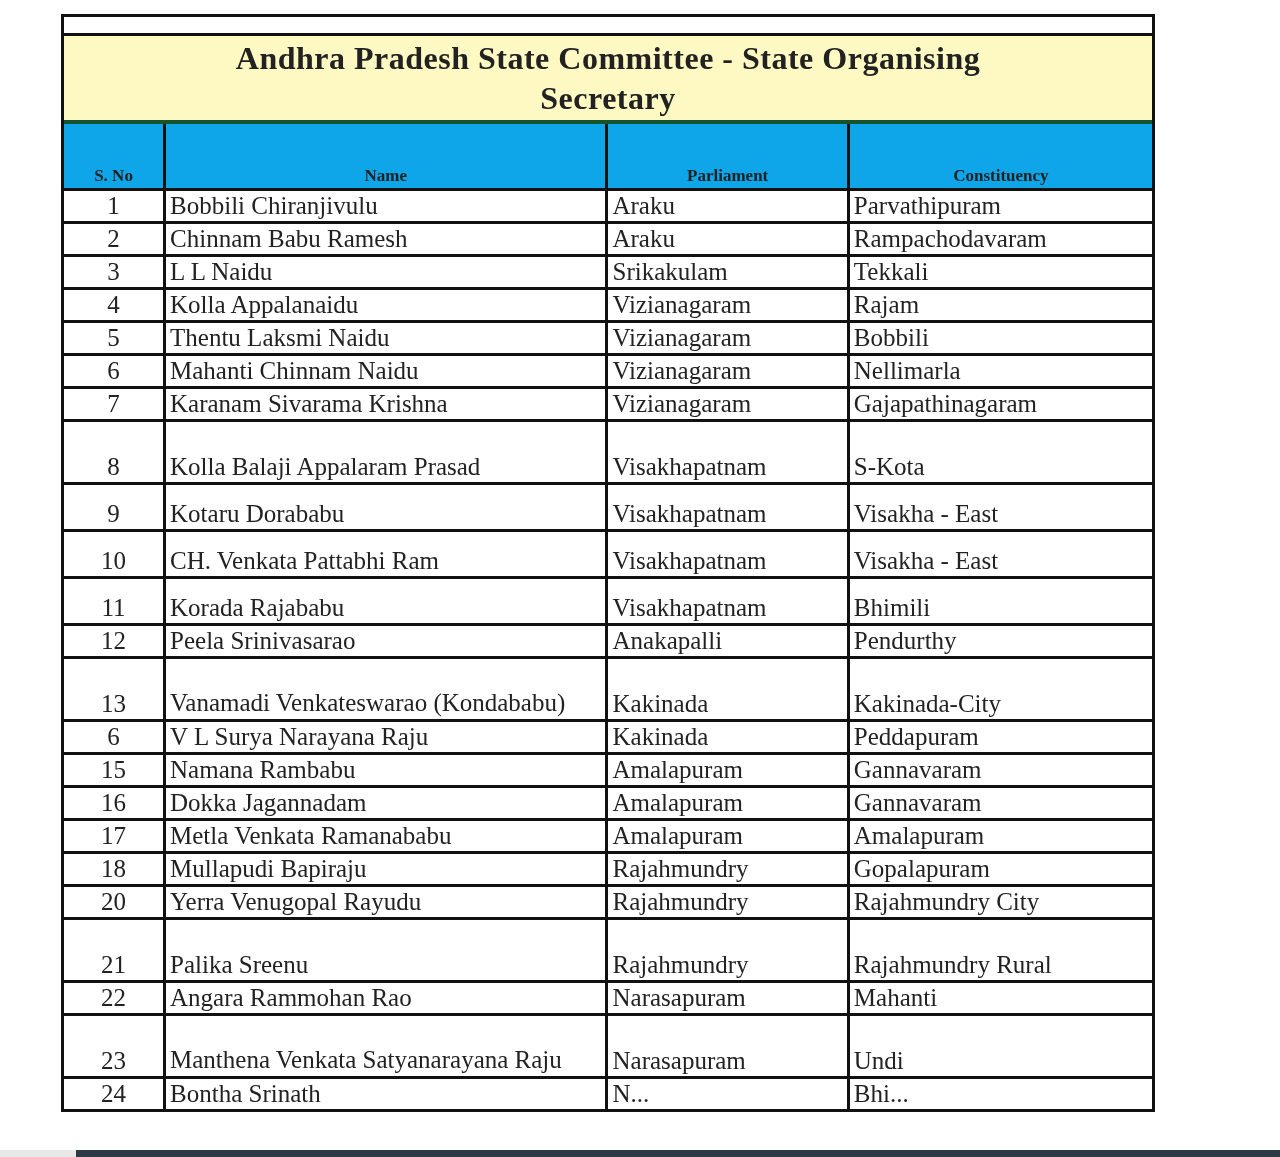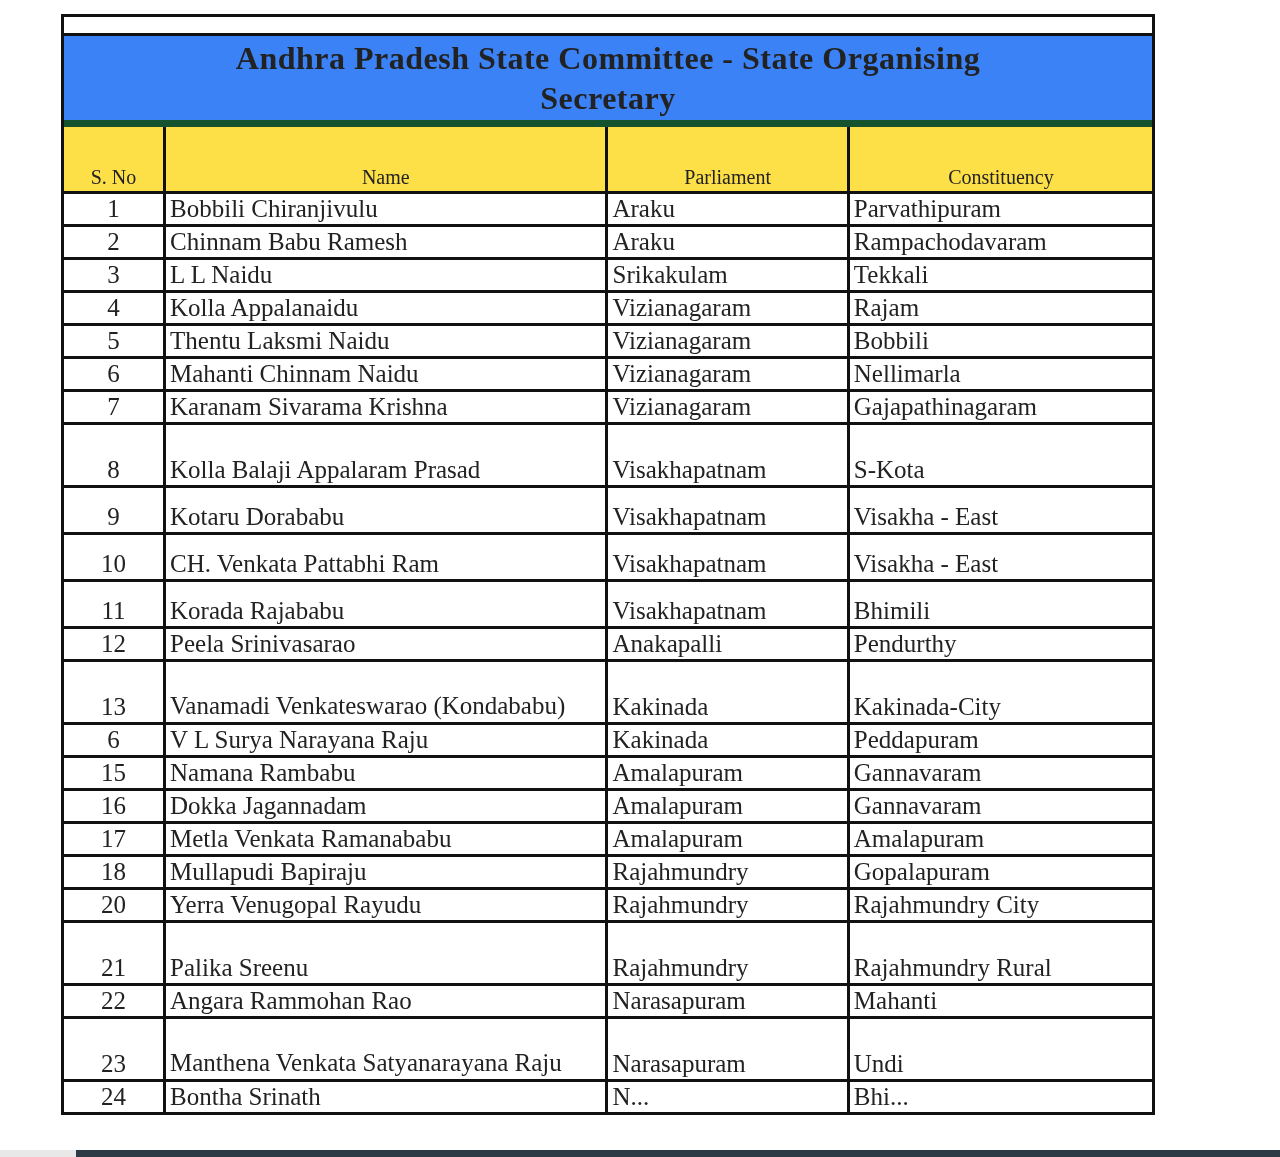--- a/index.html
+++ b/index.html
@@ -9,30 +9,30 @@
     font-family: "Liberation Serif", "DejaVu Serif", serif;
     color: #1a1a1a;
   }
   .sheet {
     position: absolute; left: 61px; top: 14px; width: 1088px;
     border: 3px solid #111; border-bottom: none;
     background: #fff;
   }
   .top-strip { height: 16px; border-bottom: 3px solid #111; background: #fff; }
   .title-band {
-    background: #3b82f6; height: 84px; border-bottom: 7px solid #14532d;
+    background: #fef9c3; height: 84px; border-bottom: 4px solid #14532d;
     display: flex; align-items: center; justify-content: center; text-align: center;
     font-size: 32px; font-weight: bold; line-height: 40px; color: #222; letter-spacing: 0.5px;
   }
   .title-band span { display: block; width: 1000px; }
   table { border-collapse: collapse; width: 100%; table-layout: fixed; }
   col.c1 { width: 100px; } col.c2 { width: 440px; } col.c3 { width: 240px; } col.c4 { width: 302px; }
   th {
-    background: #fde047; height: 62px; vertical-align: bottom; padding: 0 0 2px 0;
-    font-size: 20px; font-weight: normal; border: 3px solid #111; border-top: none; color: #222;
+    background: #0ea5e9; height: 62px; vertical-align: bottom; padding: 0 0 2px 0;
+    font-size: 17px; font-weight: bold; border: 3px solid #111; border-top: none; color: #222;
   }
   th:first-child { border-left: none; } th:last-child { border-right: none; }
   td {
     border: 3px solid #111; font-size: 25px; padding: 0 4px; vertical-align: bottom;
     line-height: 30px; height: 28px; white-space: nowrap; overflow: hidden; color: #222;
   }
   td:first-child { border-left: none; text-align: center; }
   td:last-child { border-right: none; }
   tr.tall td { height: 60px; }
   tr.med td { height: 44px; }

